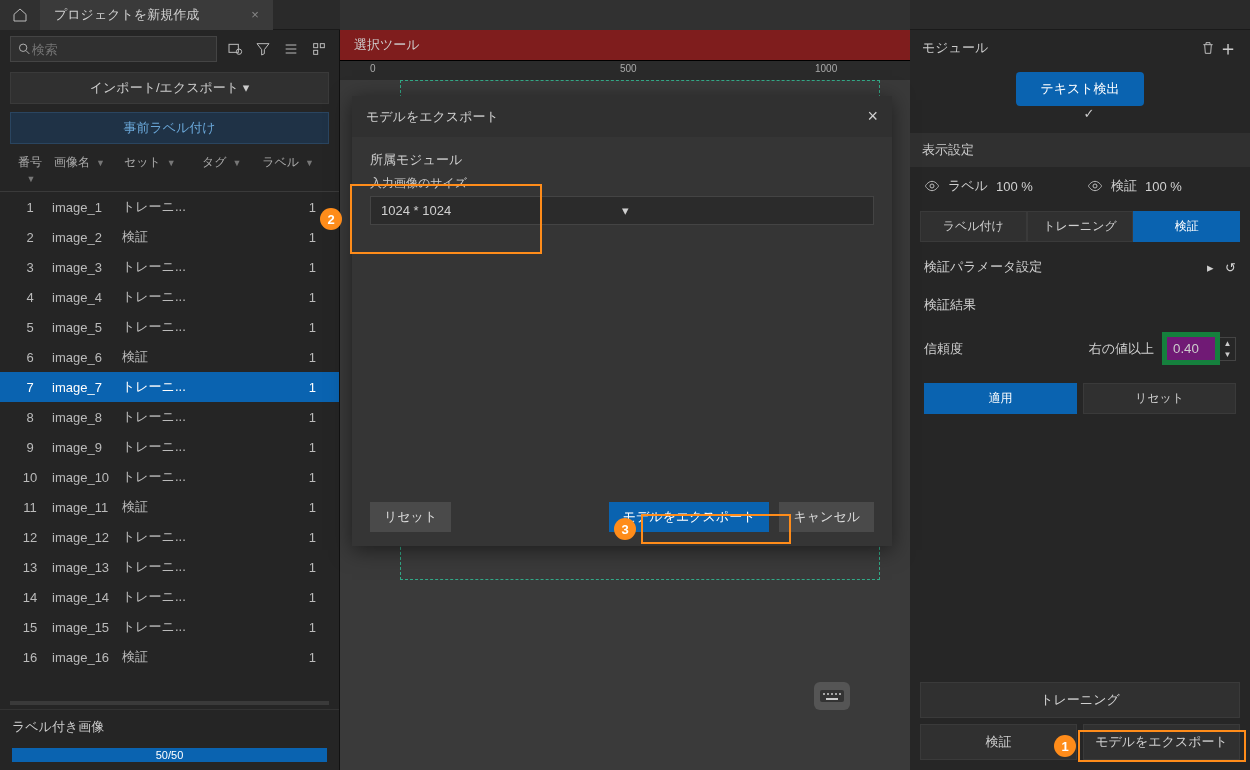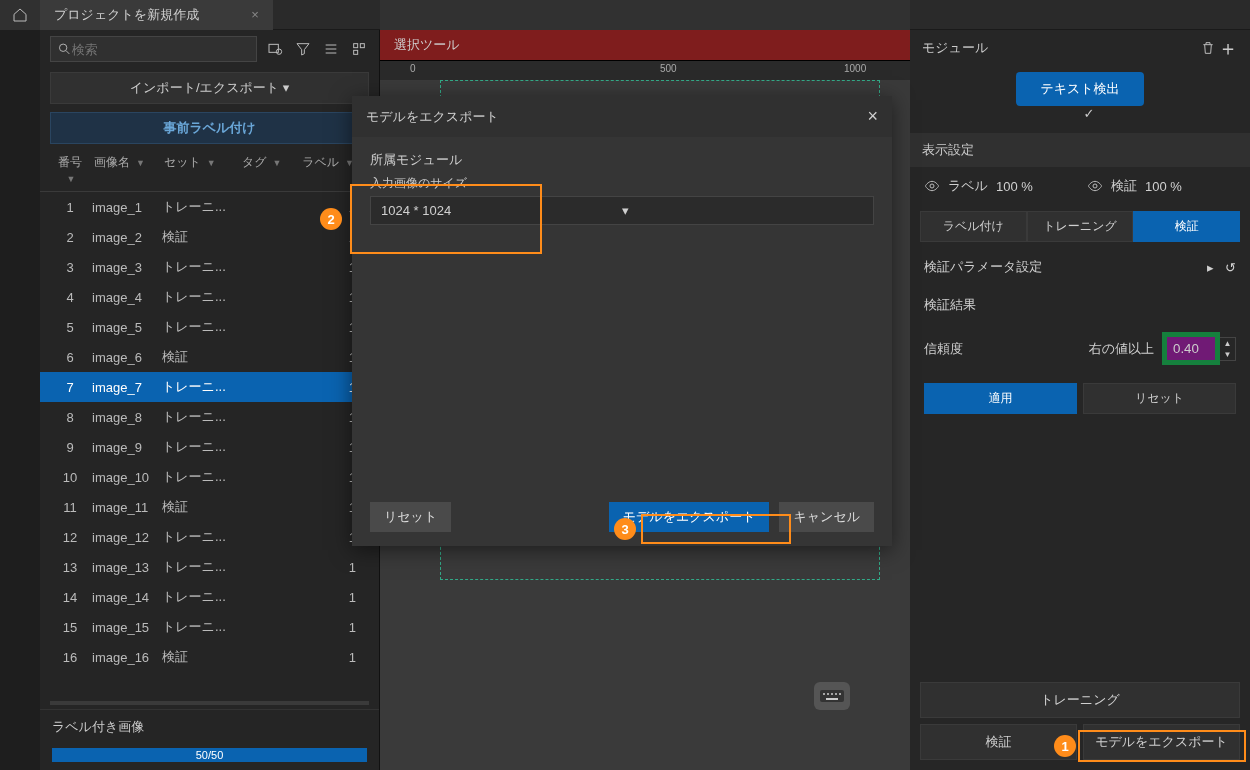--- a/index.html
+++ b/index.html
@@ -1,33 +1,33 @@
 <!DOCTYPE html>
 <html><head>
 <meta charset="utf-8">
 <style>
 * { box-sizing: border-box; margin: 0; padding: 0; font-family: "Segoe UI", "Hiragino Sans", Meiryo, sans-serif; }
 body { background: #1e1e1e; color: #d0d0d0; width: 1250px; height: 770px; overflow: hidden; font-size: 13px; position: relative; }
-.app { display: flex; height: 100%; padding-left: 40px; }
+.app { display: flex; height: 100%; }
 
 
 .top-bar { position: absolute; top: 0; left: 0; right: 0; height: 30px; background: #2a2a2a; display: flex; align-items: center; border-bottom: 1px solid #1a1a1a;}
 .home-tab { width:40px; height:30px; display:flex;align-items:center;justify-content:center;background:#303030;}
 .project-tab { height:30px; display:flex; align-items:center; padding:0 14px; background:#3a3a3a; position:relative;gap:12px;}
 .project-tab .close { margin-left:40px; color:#888; }
 
 
 .left { width: 340px; background: #252525; border-right:1px solid #111; padding-top:30px; display:flex; flex-direction:column;}
 .search-row { display:flex; align-items:center; padding:6px 10px; gap:8px;}
 .search-box { flex:1; background:#303030; border:1px solid #444; display:flex; align-items:center; padding:4px 6px;}
 .search-box input { background:none; border:none; color:#aaa; width:100%; font-size:13px; outline:none;}
 .toolbar-icon { width:20px; height:20px; display:flex;align-items:center;justify-content:center; color:#ccc;}
 .import-btn, .prelabel-btn { margin:4px 10px; padding:6px; text-align:center; background:#303030; border:1px solid #3a3a3a;}
 .import-btn { color:#ccc; }
-.prelabel-btn { color:#6aa7d8; background:#1f3246; border-color:#2a4560;font-weight:bold; }
+.prelabel-btn { color:#6aa7d8; background:#1f3246; border-color:#2a4560; }
 .table-header { display:flex; padding:2px 10px; color:#aaa; font-size:12px; border-bottom:1px solid #3a3a3a;}
 .table-header span, .row span { padding:4px 2px; }
 .col-no { width:40px; text-align:center;}
 .col-name { width:70px; text-align:left;}
 .col-set { width:70px; text-align:left;}
 .col-tag { width:60px; text-align:left;margin-left:8px;}
 .col-label { width:60px; text-align:right;}
 .dropdown-caret { font-size:9px; margin-left:2px; color:#777;}
 .rows { flex:1; overflow:auto;}
 .row { display:flex; padding:2px 10px; color:#bbb; height:30px; align-items:center;}
@@ -277,21 +277,21 @@
       <div class="progress-label">ラベル付き画像</div>
       <div class="progress-bar">50/50</div>
     </div>
   </div>
 
   <div class="center">
     <div class="canvas-title">選択ツール</div>
     <div class="ruler">
       <span class="tick" style="left:30px">0</span>
       <span class="tick" style="left:280px">500</span>
-      <span class="tick" style="left:464px">1000</span>
+      <span class="tick" style="left:475px">1000</span>
     </div>
     <div class="ruler-vert"></div>
     <div class="canvas-area">
       <div class="dashed-box"></div>
     </div>
     <div class="credit">Image courtesy by Concast, Mars PA, USA (www.concast.com)</div>
     <div class="kbd-icon">
       <svg viewBox="0 0 24 12" width="24" height="12">
           <rect x="0" y="0" width="24" height="12" rx="2" fill="#333"></rect>
           <circle cx="4" cy="4" r="1" fill="#ccc"></circle>

